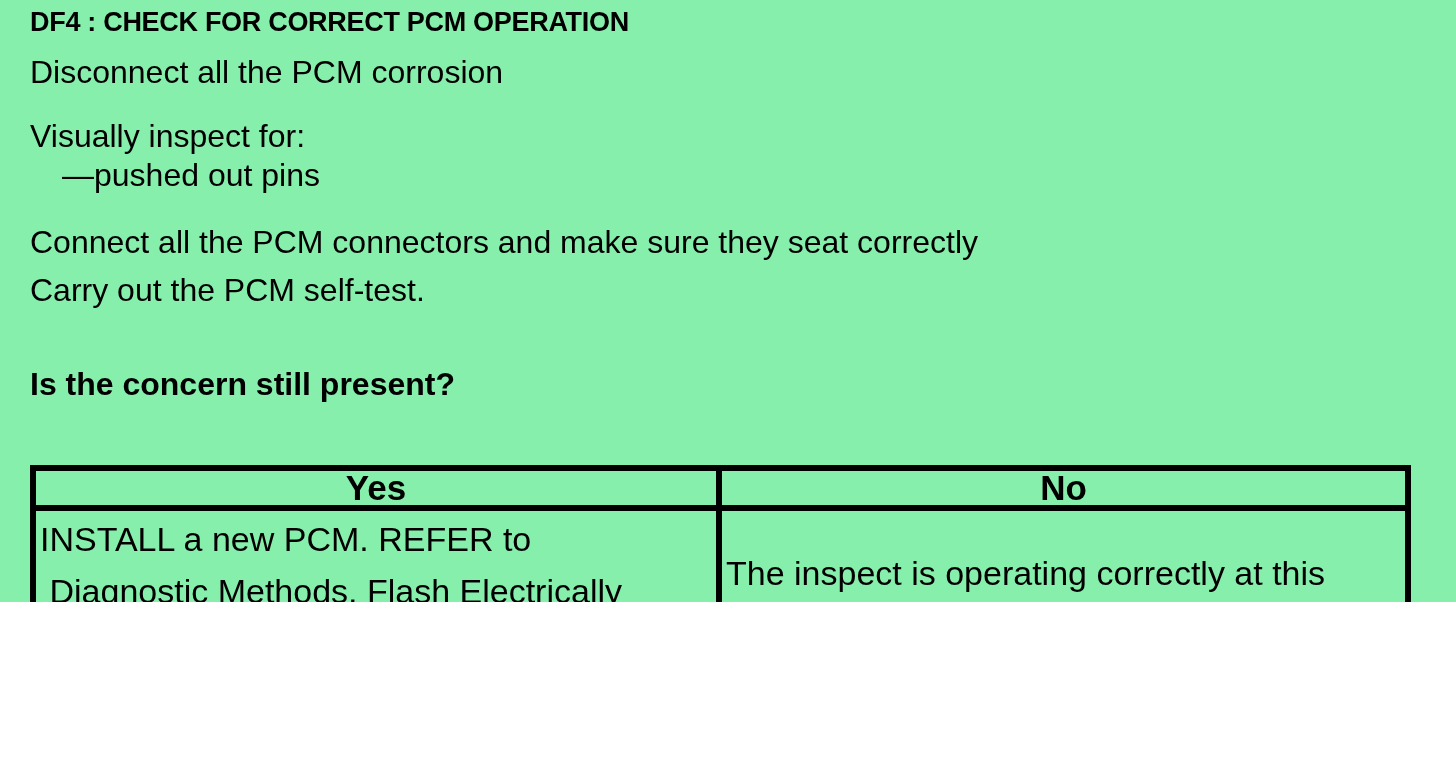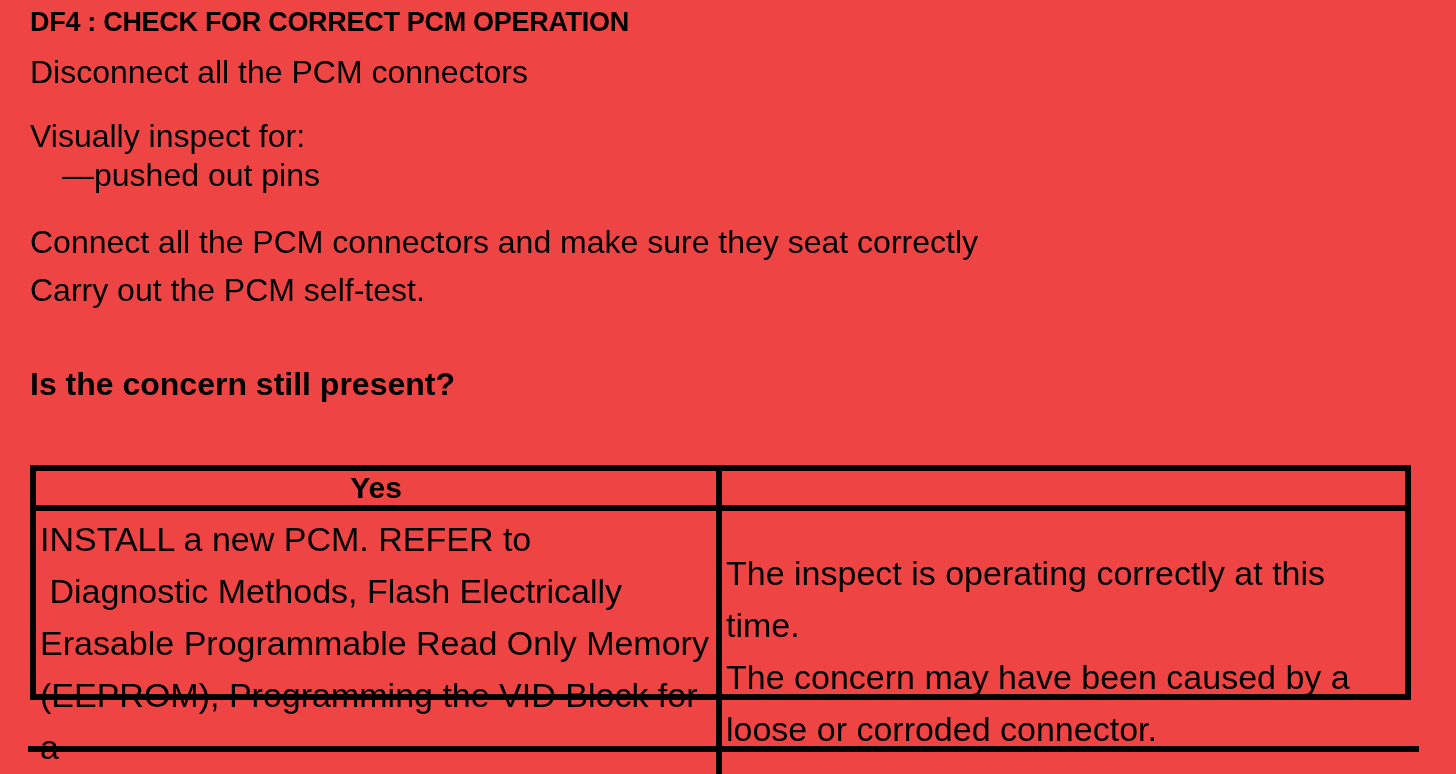--- a/index.html
+++ b/index.html
@@ -3,22 +3,22 @@
 <meta charset="utf-8">
 <style>
   html, body {
     margin: 0;
     padding: 0;
     background: #ffffff;
   }
   .page {
     position: relative;
     width: 1456px;
-    height: 774px;
-    background: #ef4444;
+    height: 602px;
+    background: #86efac;
     color: #000000;
     font-family: "Liberation Sans", sans-serif;
     overflow: hidden;
   }
   .abs { position: absolute; }
   .heading {
     left: 30px;
     top: 5px;
     font-size: 27px;
     font-weight: bold;
@@ -56,21 +56,21 @@
   .yn-head {
     display: flex;
     flex: 0 0 34px;
     border-bottom: 6px solid #000000;
   }
   .yn-th {
     box-sizing: border-box;
     display: flex;
     align-items: center;
     justify-content: center;
-    font-size: 30px;
+    font-size: 35px;
     font-weight: bold;
     line-height: 32px;
   }
   .yn-body {
     display: flex;
     flex: 1 1 auto;
   }
   .yn-td {
     box-sizing: border-box;
     font-size: 34px;
@@ -91,37 +91,38 @@
     background: #000000;
   }
 </style>
 </head>
 <body>
 
 <div class="page">
 
   <div class="abs heading">DF4 : CHECK FOR CORRECT PCM OPERATION</div>
 
-  <div class="abs step s0">Disconnect all the PCM connectors</div>
+  <div class="abs step s0">Disconnect all the PCM corrosion</div>
 
   <div class="abs step s1">Visually inspect for:</div>
 
   <div class="abs step indent s2">—pushed out pins</div>
 
 
   <div class="abs step s5">Carry out the PCM self-test.</div>
 
   <div class="abs step s4">Connect all the PCM connectors and make sure they seat correctly</div>
 
 
   <div class="abs step bold s7">Is the concern still present?</div>
 
   <div class="abs yn-table">
     <div class="yn-head">
       <div class="yn-th col-yes">Yes</div>
+      <div class="yn-th col-no">No</div>
     </div>
     <div class="yn-body">
       <div class="yn-td col-yes">INSTALL a new PCM. REFER to
  Diagnostic Methods, Flash Electrically
 Erasable Programmable Read Only Memory
 (EEPROM), Programming the VID Block for a
 Replacement PCM.</div>
       <div class="yn-td col-no">The inspect is operating correctly at this time.
 The concern may have been caused by a
 loose or corroded connector.</div>

